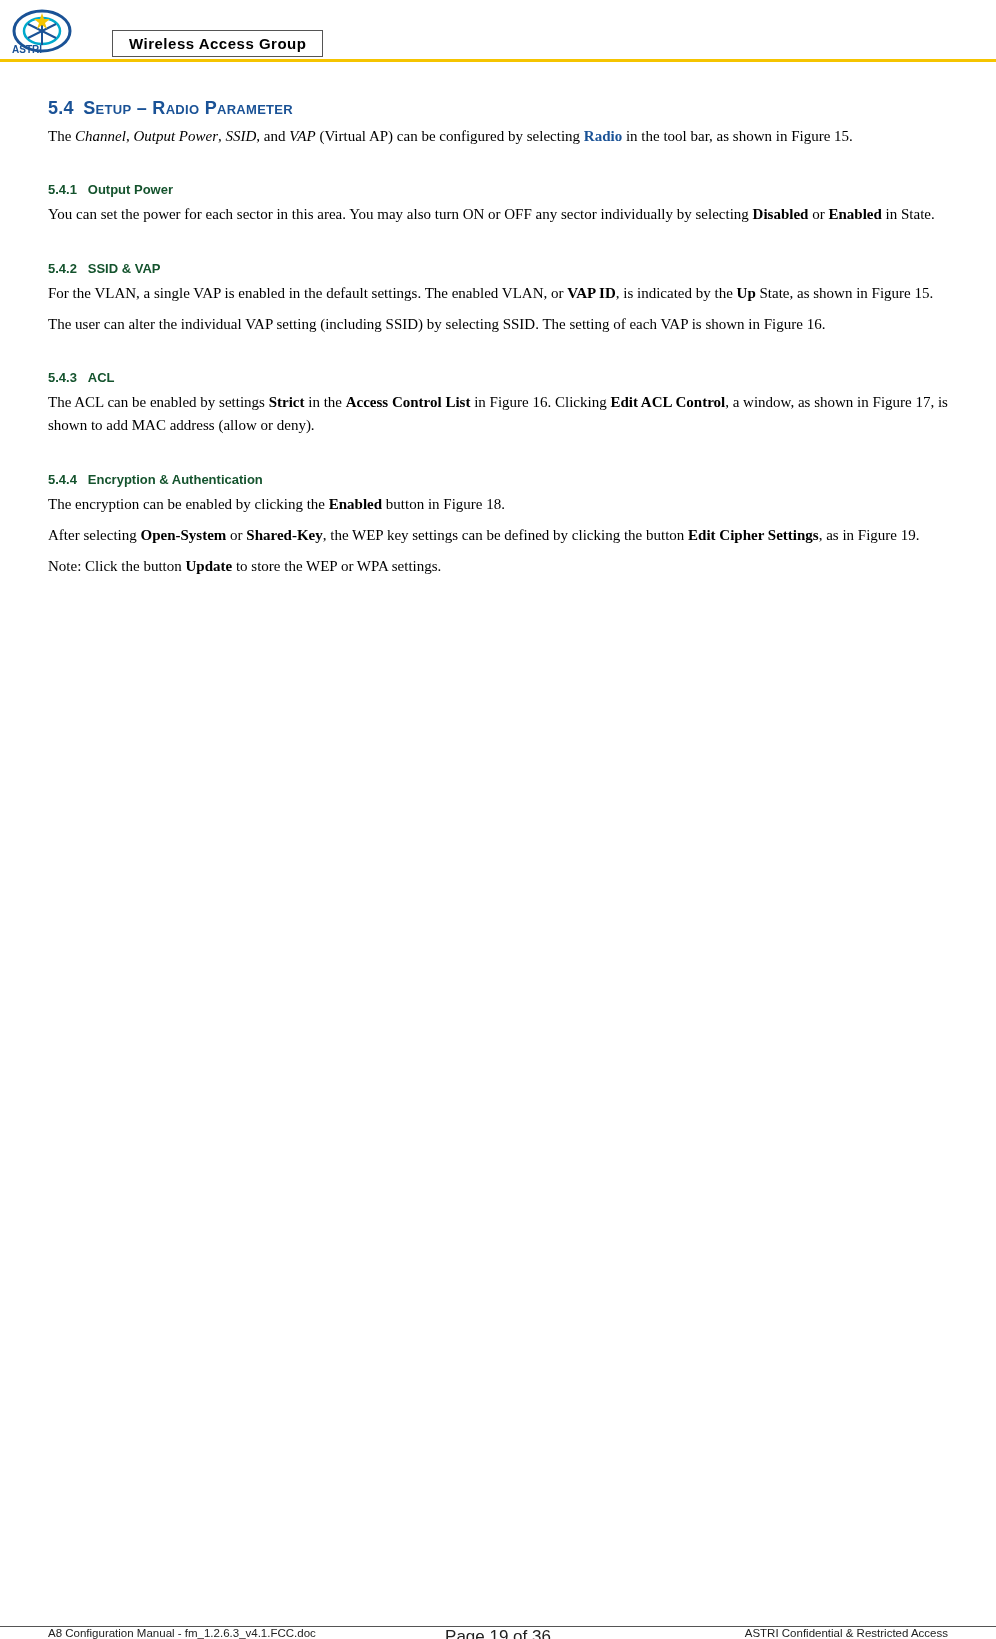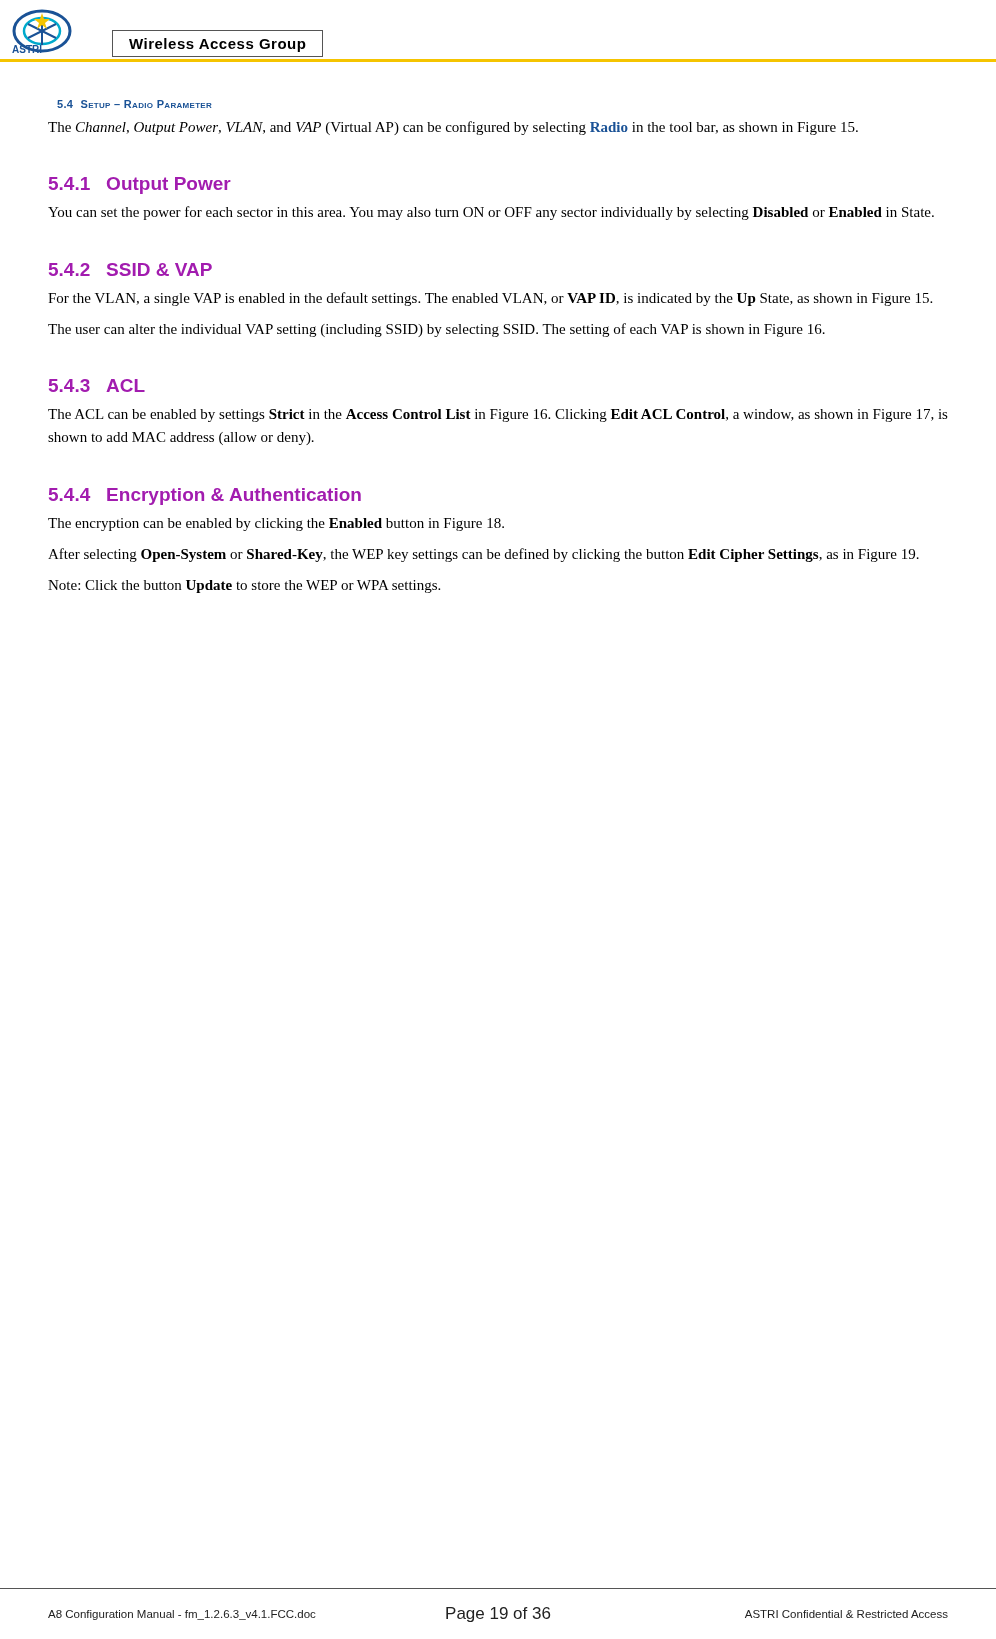--- a/index.html
+++ b/index.html
@@ -43,41 +43,40 @@
     }
 
     
     .content {
       padding: 18px 48px 60px 48px;
     }
 
     
     .section-heading {
       font-family: Arial, sans-serif;
-      font-size: 11px;
+      font-size: 18px;
       font-weight: bold;
       color: #1a5296;
       margin-top: 18px;
       margin-bottom: 6px;
       letter-spacing: 0.3px;
-      margin-left: 9px;
     }
     .section-heading .num {
       font-variant: small-caps;
       margin-right: 4px;
     }
     .section-heading .title {
       font-variant: small-caps;
     }
 
     .sub-heading {
       font-family: Arial, sans-serif;
-      font-size: 19px;
-      font-weight: bold;
-      color: #a21caf;
+      font-size: 13px;
+      font-weight: bold;
+      color: #14532d;
       margin-top: 16px;
       margin-bottom: 6px;
     }
 
     p {
       margin-bottom: 8px;
       line-height: 1.55;
       font-size: 15px;
     }
 
@@ -91,24 +90,24 @@
 
     .spacer { height: 10px; }
 
     
     .footer {
       position: absolute;
       bottom: 0;
       left: 0;
       right: 0;
       border-top: 1.5px solid #555;
-      padding: 19px 48px;
+      padding: 0 48px;
       display: flex;
       justify-content: space-between;
-      align-items: center;
+      align-items: flex-start;
       font-family: Arial, sans-serif;
       font-size: 11.5px;
       color: #222;
     }
     .footer-center {
       position: absolute;
       left: 50%;
       transform: translateX(-50%);
       font-family: Arial, sans-serif;
       font-size: 17px;
@@ -139,21 +138,21 @@
 </div>
 
 <div class="content">
 
   <div>
     <div class="section-heading">
       <span class="num">5.4</span>
       <span class="title">Setup – Radio Parameter</span>
     </div>
     <p>
-      <span>The </span><span class="italic">Channel</span><span>, </span><span class="italic">Output Power</span><span>, </span><span class="italic">VLAN</span><span>, and </span><span class="italic">VAP</span><span> (Virtual AP) can be configured by selecting </span><span class="highlight-blue">Radio</span><span> in the tool bar, as shown in Figure 15.</span>
+      <span>The </span><span class="italic">Channel</span><span>, </span><span class="italic">Output Power</span><span>, </span><span class="italic">SSID</span><span>, and </span><span class="italic">VAP</span><span> (Virtual AP) can be configured by selecting </span><span class="highlight-blue">Radio</span><span> in the tool bar, as shown in Figure 15.</span>
     </p>
   </div>
 
   <div class="spacer"></div>
 
   <div>
     <div class="sub-heading">
       <span>5.4.1</span>&nbsp;&nbsp;&nbsp;<span>Output Power</span>
     </div>
     <p>

